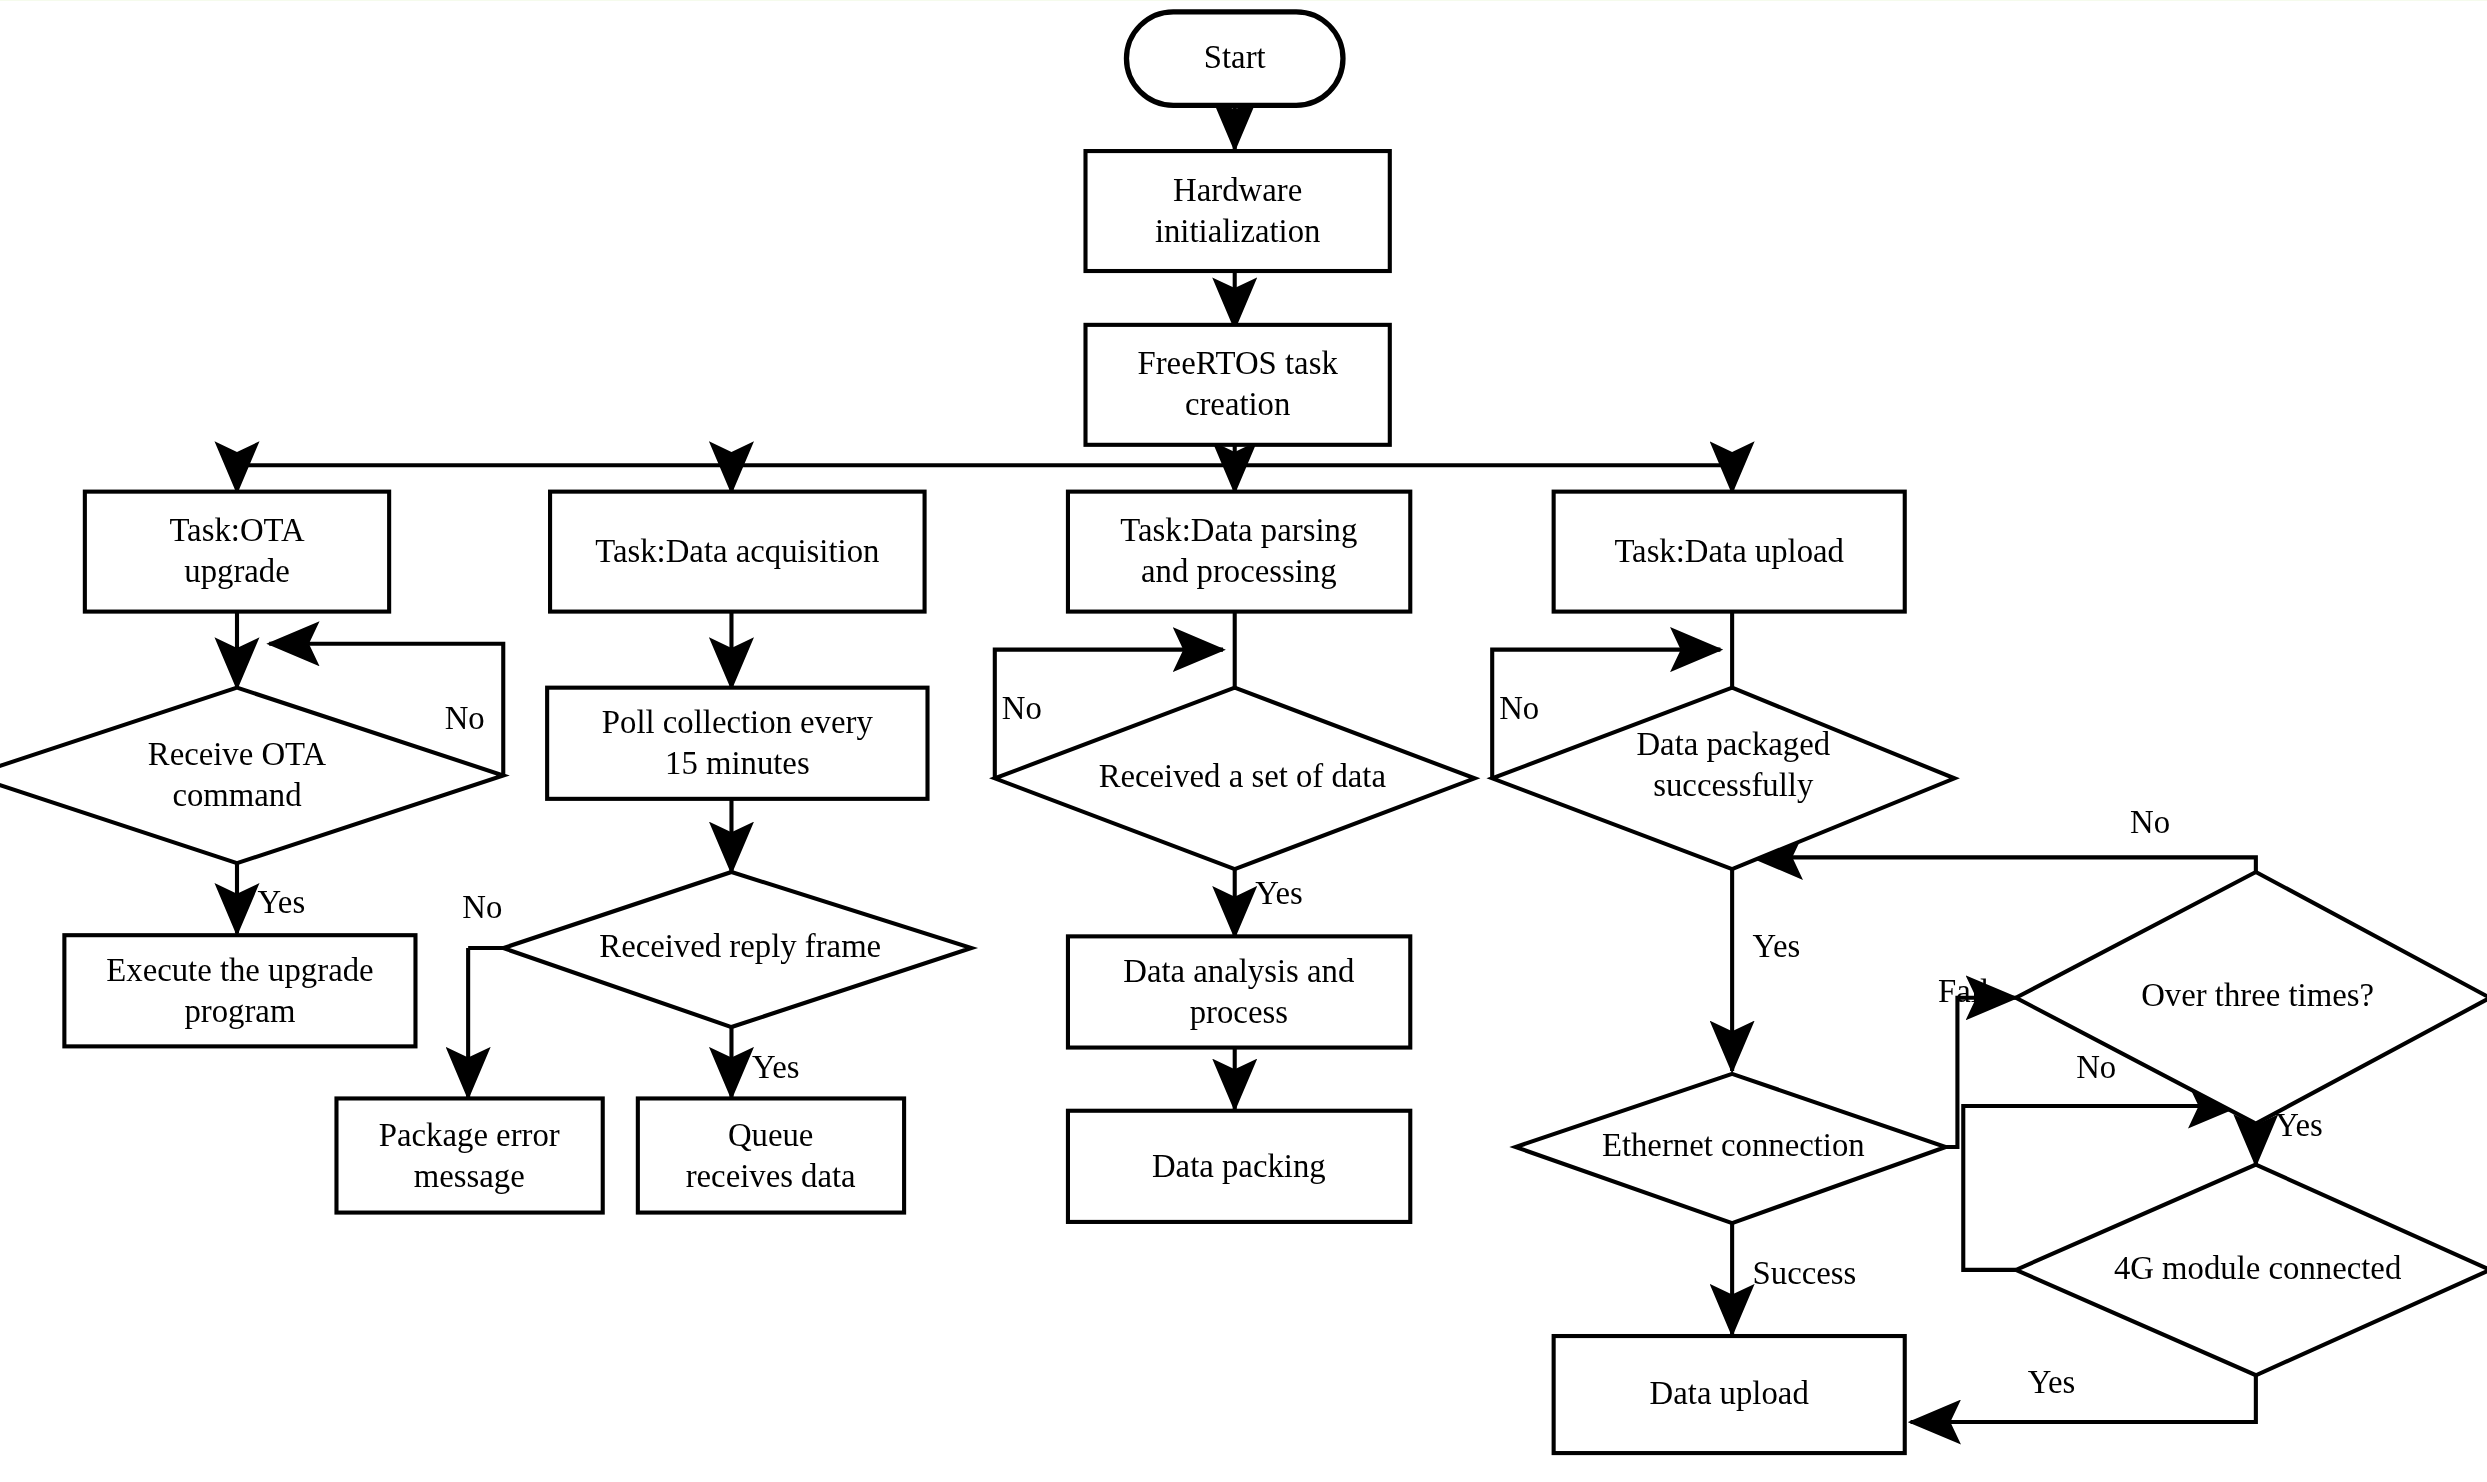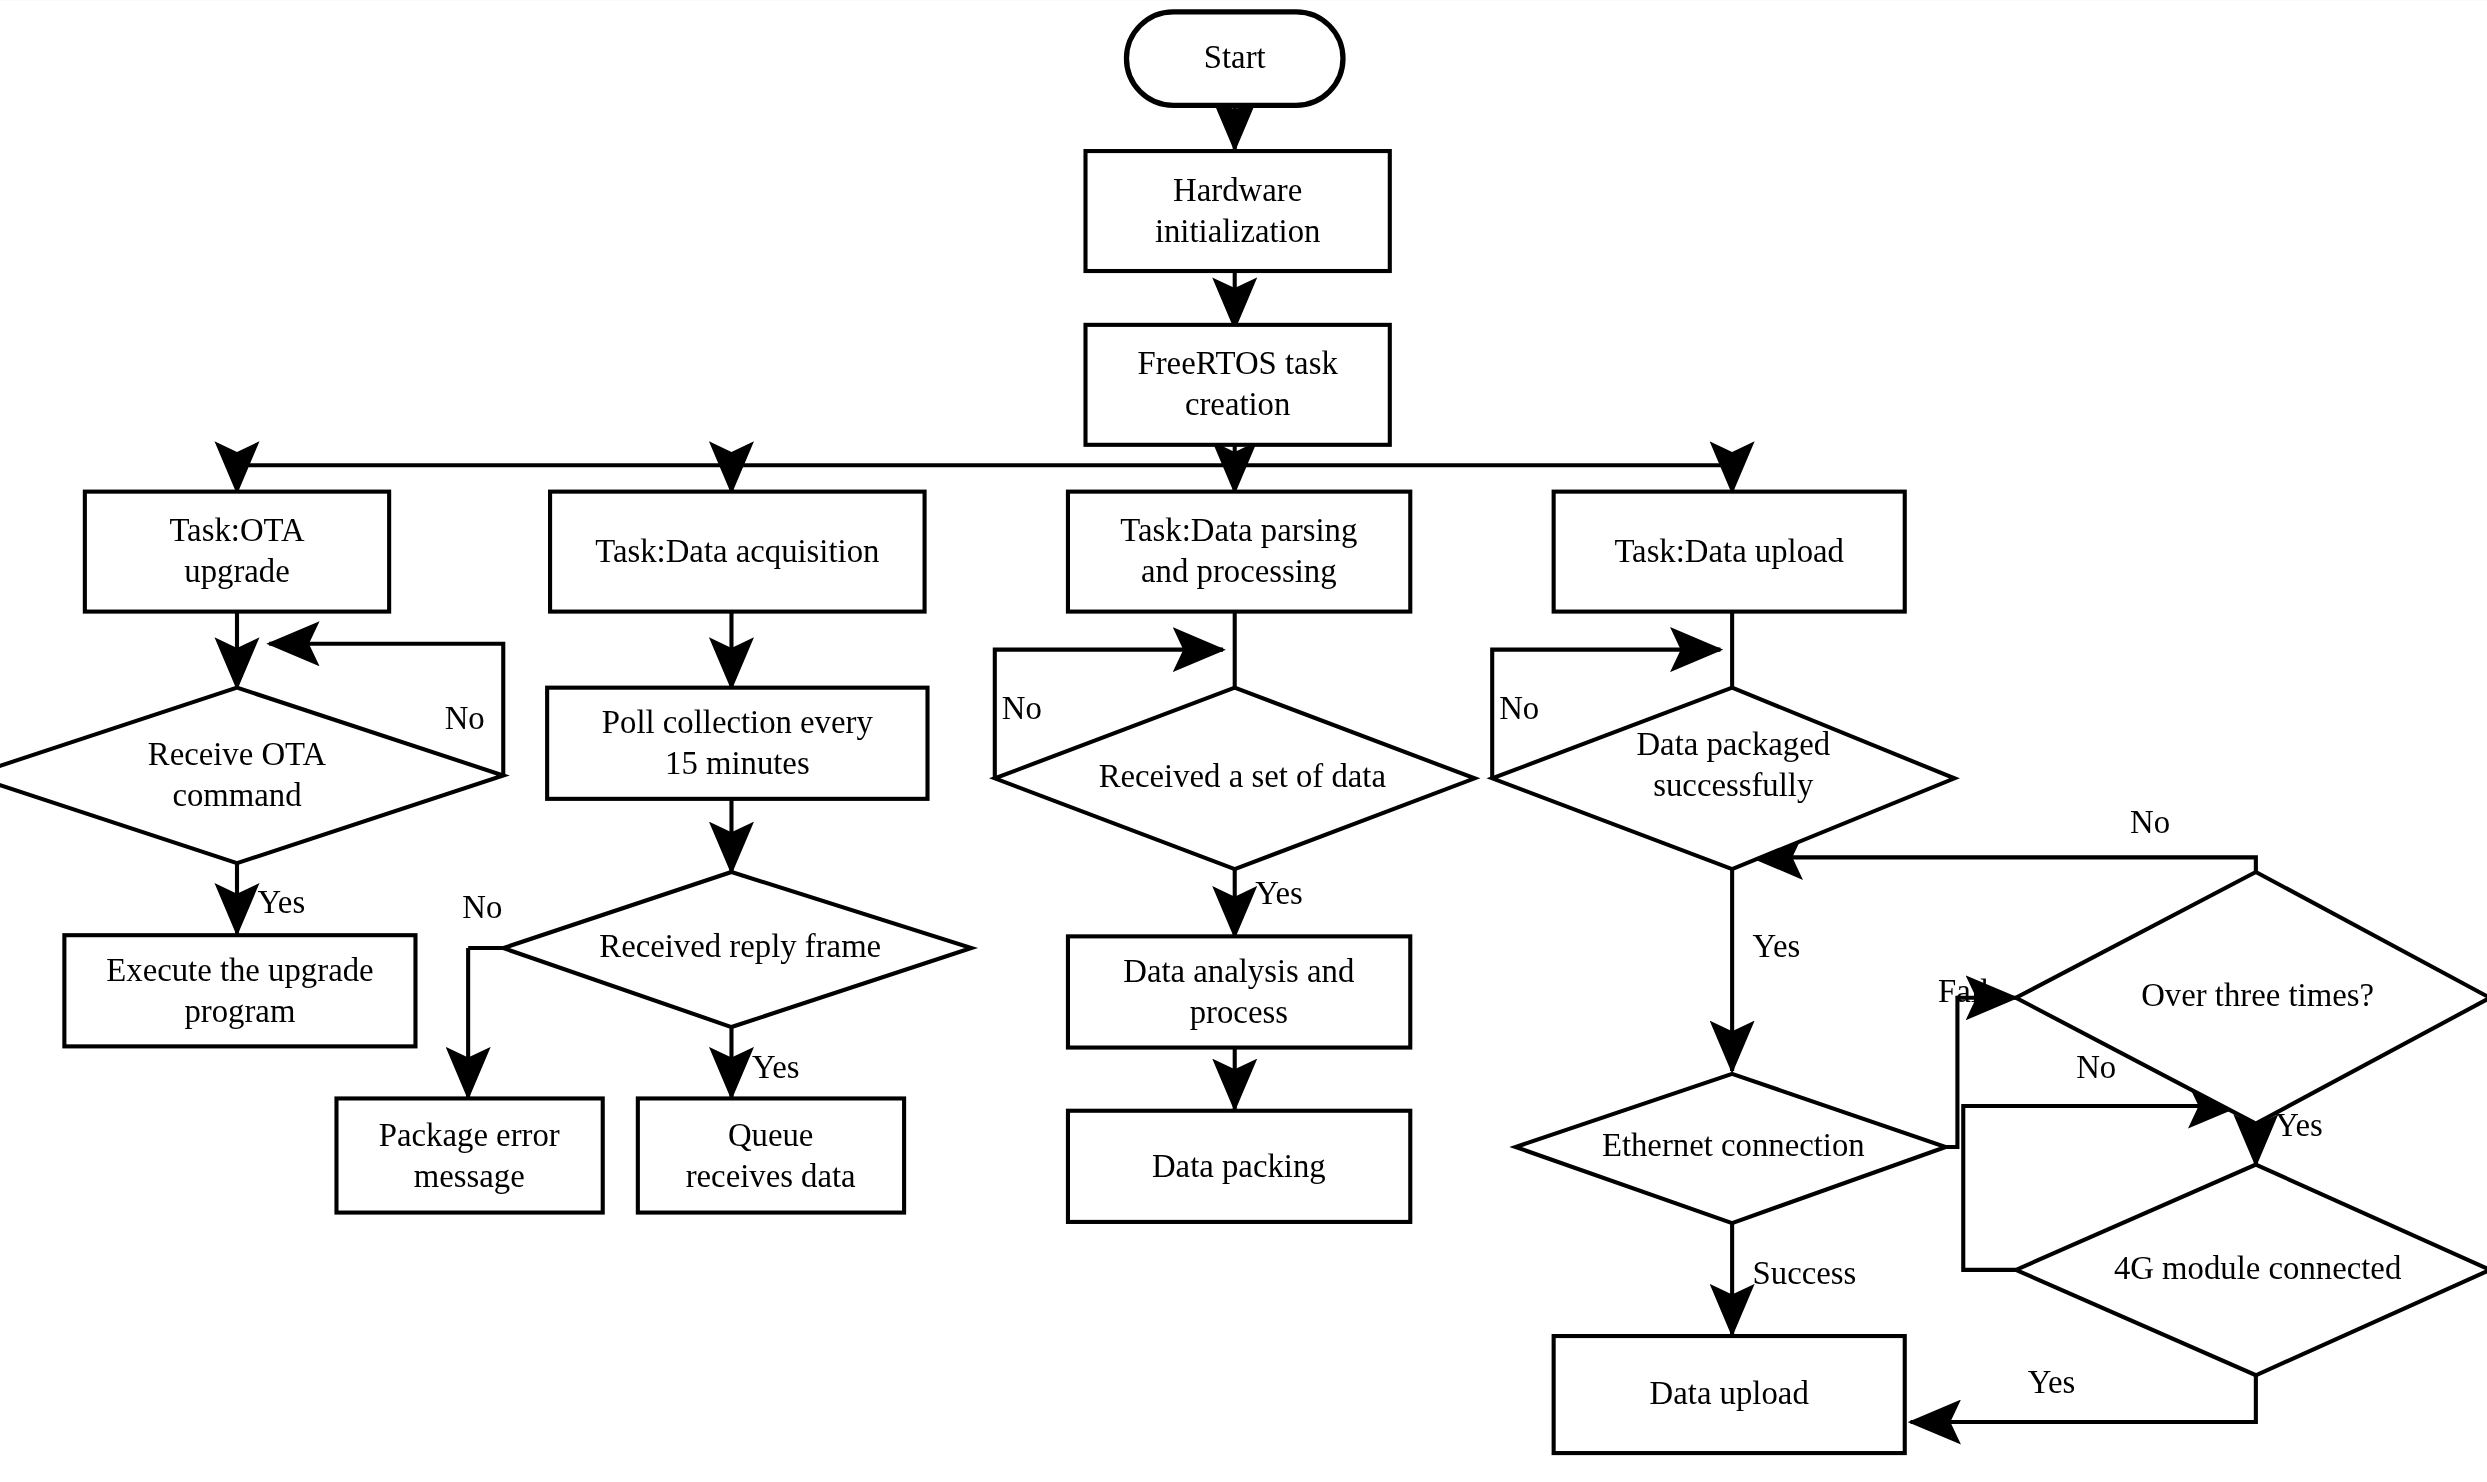--- a/index.html
+++ b/index.html
@@ -1,16 +1,16 @@
 <!DOCTYPE html>
 <html style="font-size:9.4px"><head>
 <meta charset="utf-8">
 <style>
   html,body{margin:0;padding:0;background:#ffffff;}
-  #stage{position:relative;width:2487px;height:1483px;background:#f0abfc;
+  #stage{position:relative;width:2487px;height:1483px;background:#84cc16;
          font-family:"Liberation Serif","DejaVu Serif",serif;}
   svg{display:block;}
   .shape{fill:#ffffff;stroke:#000000;stroke-width:7;}
   .term{fill:#ffffff;stroke:#000000;stroke-width:9;}
   .ln{stroke:#000000;stroke-width:7;fill:none;}
   text{font-family:"Liberation Serif","DejaVu Serif",serif;fill:#000000;}
   .boxtext{font-size:56px;text-anchor:middle;dominant-baseline:middle;}
   .edgelabel{font-size:56px;text-anchor:start;dominant-baseline:middle;}
 </style>
 </head>

